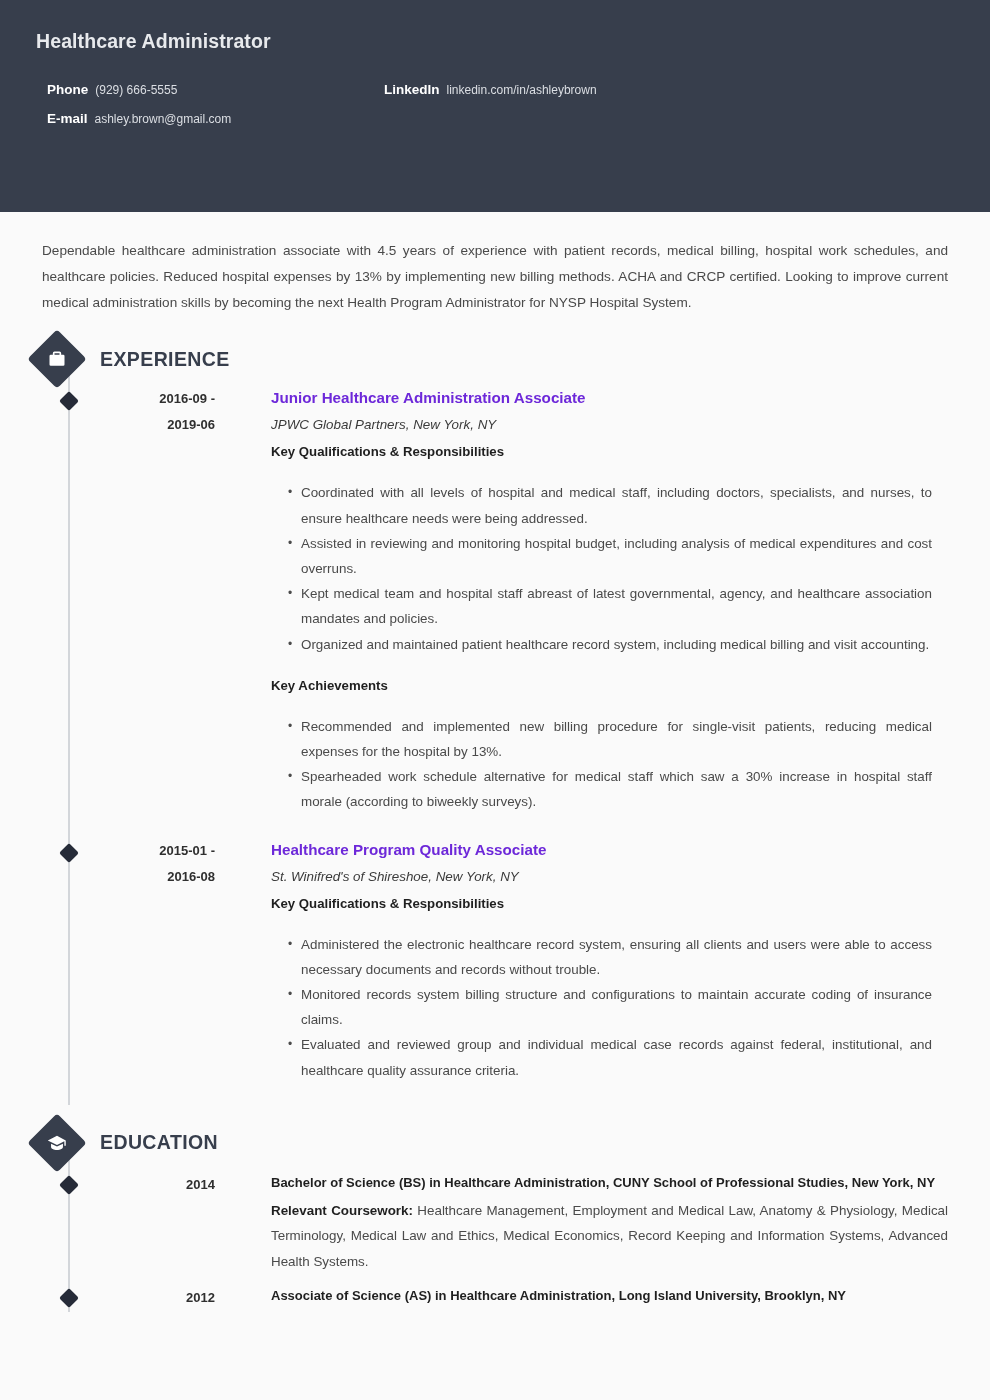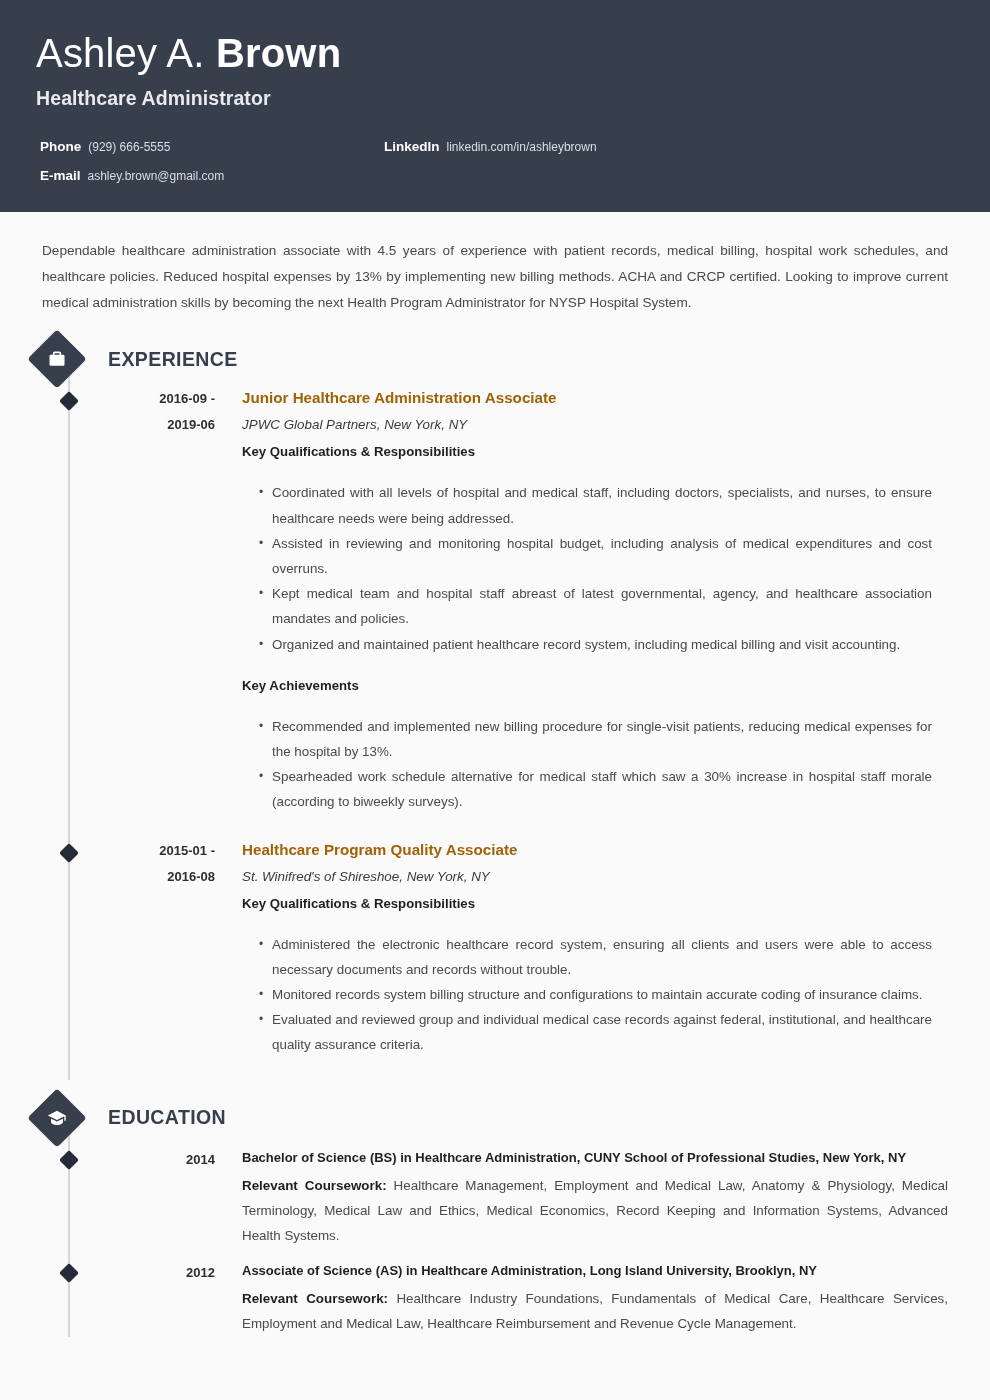--- a/index.html
+++ b/index.html
@@ -43,21 +43,21 @@
     display: block;
   }
   .contact-row {
     display: flex;
     align-items: baseline;
     margin-bottom: 13px;
     position: relative;
     height: 16px;
   }
   .contact-item { display: flex; align-items: baseline; }
-  .contact-item.col1 { position: absolute; left: 4px; }
+  .contact-item.col1 { position: absolute; left: 11px; }
   .contact-item.col2 { position: absolute; left: 348px; }
   .c-label {
     color: #ffffff;
     font-size: 13.5px;
     font-weight: 700;
     margin-right: 7px;
     white-space: nowrap;
   }
   .c-value {
     color: #dcdfe4;
@@ -81,21 +81,20 @@
   
   .section { position: relative; margin-top: 22px; }
 
   .section-head {
     display: flex;
     align-items: center;
     height: 44px;
     position: relative;
     z-index: 3;
     margin-left: -16px;
-    gap: 8px;
   }
   .badge {
     width: 42px; height: 42px;
     background: #373e4c;
     transform: rotate(45deg);
     border-radius: 4px;
     display: flex;
     align-items: center;
     justify-content: center;
     flex: 0 0 42px;
@@ -125,20 +124,21 @@
     background: #d3d6da;
   }
   .section.exp .timeline::before { top: -12px; bottom: -6px; }
   .section.edu .timeline::before { top: -12px; bottom: 0px; }
 
   .entry {
     position: relative;
     display: flex;
     padding-left: 0;
     margin-bottom: 4px;
+    gap: 29px;
   }
   .entry .marker {
     position: absolute;
     left: 20px;
     top: 9px;
     width: 14px; height: 14px;
     background: #262b38;
     transform: rotate(45deg);
     border-radius: 2px;
     z-index: 2;
@@ -157,21 +157,21 @@
   }
   .entry .content {
     flex: 1;
     margin-left: 27px;
     padding-right: 0;
   }
 
   .entry-title {
     font-size: 15.2px;
     font-weight: 700;
-    color: #a16207;
+    color: #6d28d9;
     line-height: 26px;
     margin-bottom: 1px;
   }
   .entry-sub {
     font-size: 13.4px;
     font-style: italic;
     color: #3b3b3b;
     line-height: 25px;
     margin-bottom: 2px;
   }
@@ -220,21 +220,20 @@
 
   .section.exp .entry:nth-child(2) { margin-top: 6px; }
   .section.edu .entry { margin-bottom: 8px; }
 </style>
 </head>
 <body>
 
 <div class="page">
 
   <div class="header">
-    <div class="name"><span>Ashley A. </span><span class="last">Brown</span></div>
     <div class="job-title">Healthcare Administrator</div>
 
     <div class="contact-grid">
       <div class="contact-row">
         <div class="contact-item col1">
           <span class="c-label">Phone</span>
           <span class="c-value">(929) 666-5555</span>
         </div>
         <div class="contact-item col2">
           <span class="c-label">LinkedIn</span>
@@ -330,21 +329,20 @@
             <div class="edu-title">Bachelor of Science (BS) in Healthcare Administration, CUNY School of Professional Studies, New York, NY</div>
             <div class="edu-course"><b>Relevant Coursework:</b><span> Healthcare Management, Employment and Medical Law, Anatomy &amp; Physiology, Medical Terminology, Medical Law and Ethics, Medical Economics, Record Keeping and Information Systems, Advanced Health Systems.</span></div>
           </div>
         </div>
 
         <div class="entry edu-entry">
           <span class="marker"></span>
           <div class="dates">2012</div>
           <div class="content">
             <div class="edu-title">Associate of Science (AS) in Healthcare Administration, Long Island University, Brooklyn, NY</div>
-            <div class="edu-course"><b>Relevant Coursework:</b><span> Healthcare Industry Foundations, Fundamentals of Medical Care, Healthcare Services, Employment and Medical Law, Healthcare Reimbursement and Revenue Cycle Management.</span></div>
           </div>
         </div>
 
       </div>
     </div>
 
   </div>
 </div>
 
 </body></html>

